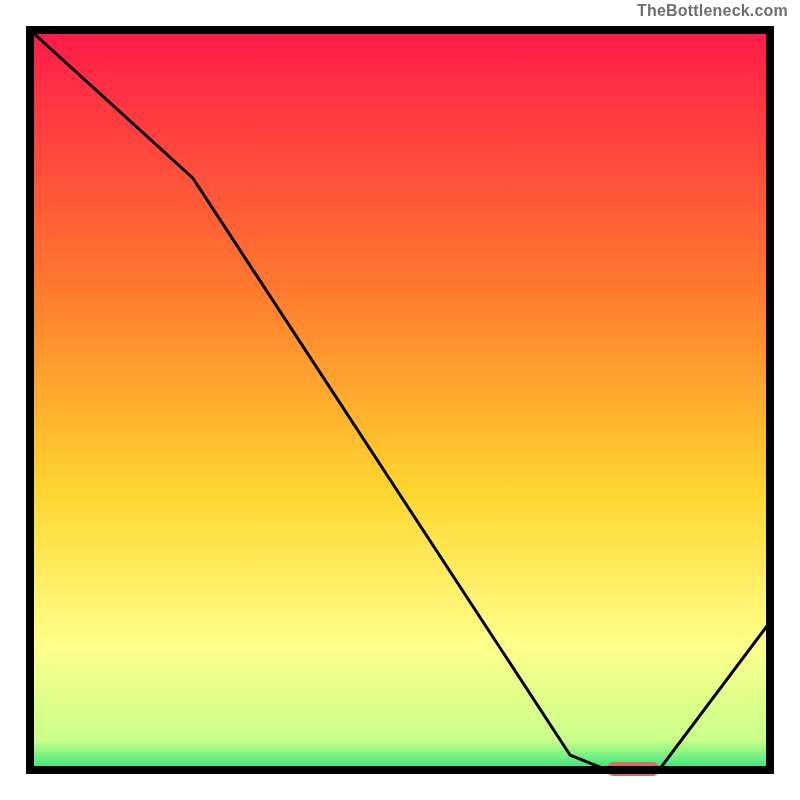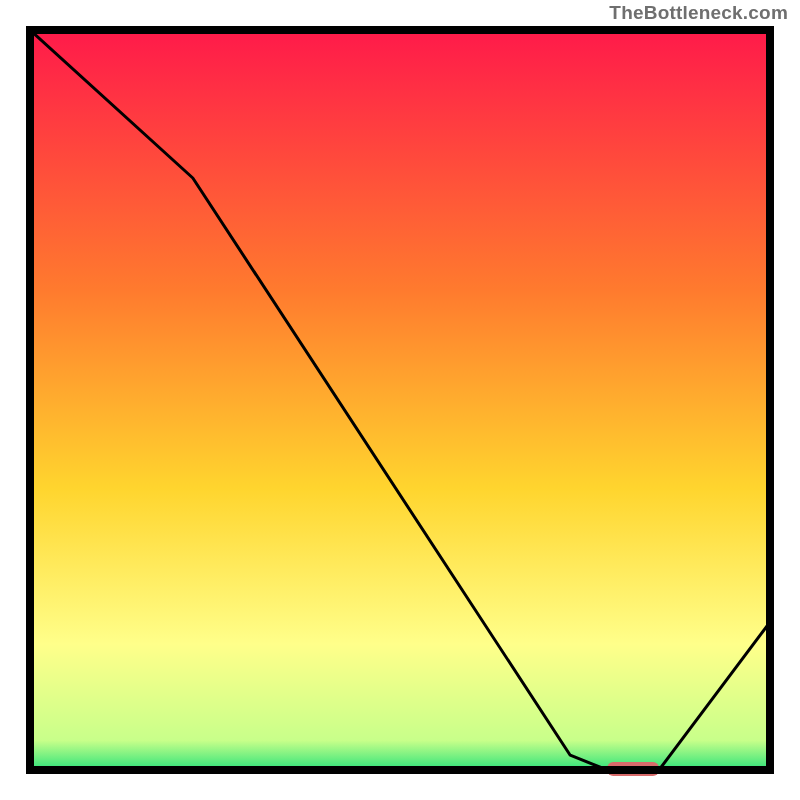--- a/index.html
+++ b/index.html
@@ -13,21 +13,21 @@
   }
   .stage {
     position: relative;
     width: 800px;
     height: 800px;
   }
   .attribution {
     position: absolute;
     top: 2px;
     right: 12px;
-    font-size: 19px;
+    font-size: 16px;
     font-weight: 600;
     color: #6f6f6f;
     letter-spacing: 0.2px;
   }
   svg.chart {
     position: absolute;
     left: 0;
     top: 0;
   }
 </style>

